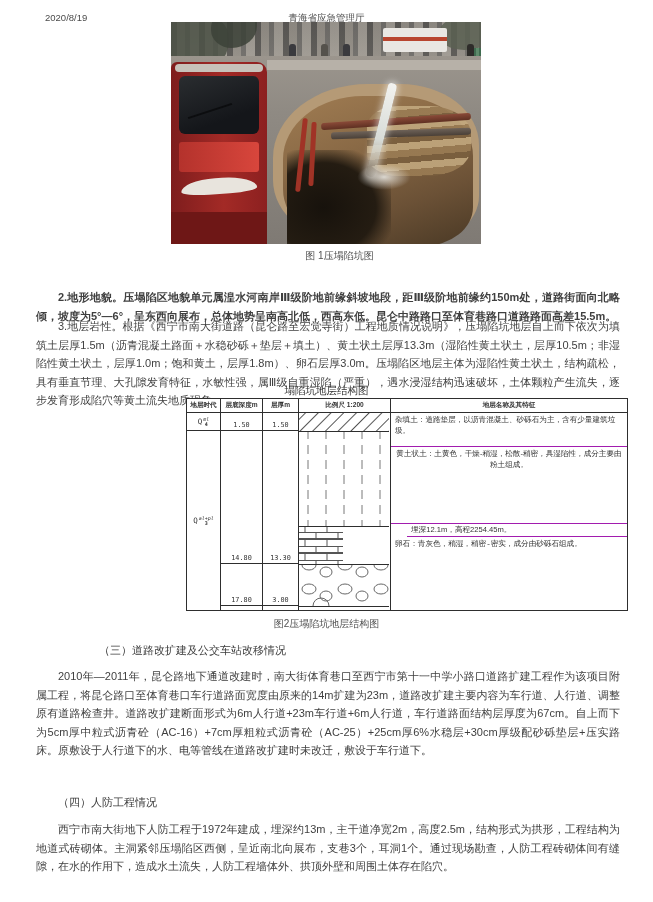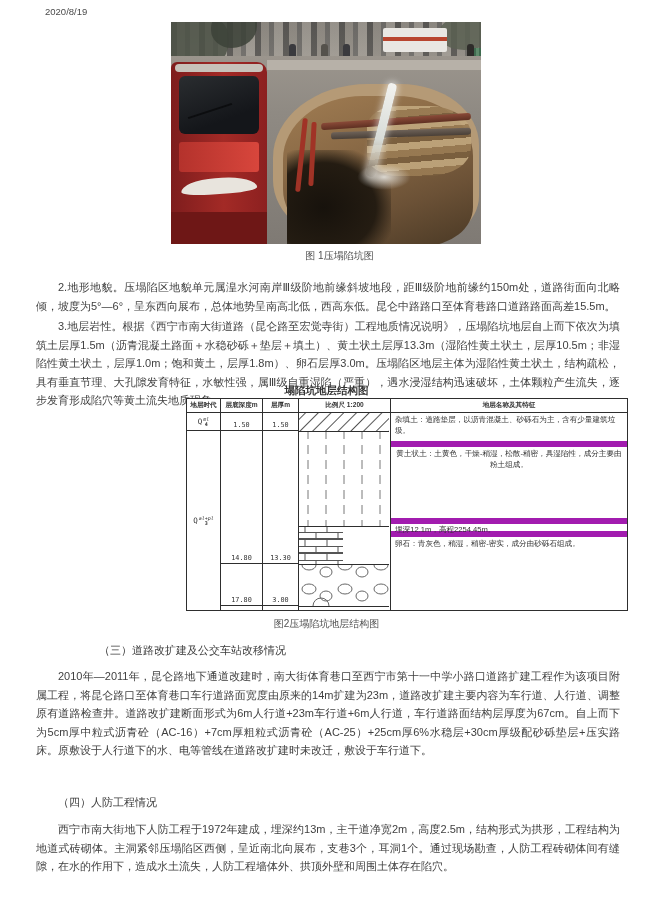--- a/index.html
+++ b/index.html
@@ -1,21 +1,21 @@
 <!DOCTYPE html>
 <html><head>
 <meta charset="utf-8">
 <style>
   * { margin:0; padding:0; box-sizing:border-box; }
   html,body { background:#ffffff; }
   body { font-family:"Liberation Sans","DejaVu Sans",sans-serif; color:#3f3f3f; }
   .page { position:relative; width:653px; height:902px; background:#fff; overflow:hidden; }
 
   
-  .hdr { position:absolute; top:6px; left:0; width:100%; height:16px; font-size:9.5px; color:#4a4a4a;padding-left:36px; }
+  .hdr { position:absolute; top:12px; left:0; width:100%; height:16px; font-size:9.5px; color:#4a4a4a;padding-left:36px; }
   .hdr-date { position:absolute; left:45px; top:0; }
   .hdr-title { position:absolute; left:0; width:100%; text-align:center; top:0; }
 
   
   .photo { position:absolute; left:171px; top:22px; width:310px; height:222px; background:#a9a49c; overflow:hidden; }
   .ph-crowd { position:absolute; left:0; top:0; width:100%; height:34px;
     background:
       repeating-linear-gradient(90deg, rgba(40,40,40,.55) 0 6px, rgba(130,125,118,.4) 6px 14px, rgba(70,70,70,.5) 14px 19px, rgba(160,155,148,.35) 19px 28px),
       linear-gradient(#8f8b84,#a39e96); }
   .ph-tree { position:absolute; background:#4c5246; border-radius:50% 40% 55% 45%; opacity:.85; }
@@ -48,58 +48,59 @@
   .ph-bus-swoosh { position:absolute; left:10px; top:116px; width:76px; height:16px; background:#e8e4dd; border-radius:50% 50% 40% 40%/80% 80% 30% 30%; transform:rotate(-4deg); }
   .ph-bus-skirt { position:absolute; left:0; top:150px; width:96px; height:32px; background:#6e1716; }
   .ph-person { position:absolute; width:7px; height:16px; background:#3a3a3e; border-radius:3px 3px 0 0; top:22px; }
   .pe1{left:118px} .pe2{left:150px; background:#55524c} .pe3{left:172px} .pe4{left:296px; background:#2e2c2a}
 
   
   .cap { position:absolute; width:100%; text-align:center; font-size:10px; color:#4f4f4f; }
   .cap1 { top:249px;margin-left:13px; }
   .cap2 { top:617px; }
   .para { position:absolute; left:36px; width:584px; font-size:11px; line-height:18.5px; text-align:justify; text-indent:2em; color:#3f3f3f; }
-  .p-terrain { top:278px; }
+  .p-terrain { top:288px;font-weight:bold; }
   .p-lith { top:317px; }
   .sec-h { position:absolute; left:58px; font-size:11px; color:#3c3c3c; }
   .s3h { top:643px;margin-left:41px; }
   .s4h { top:795px;text-align:center; }
   .s3p1 { top:667px; }
   .s3p2 { top:757px; }
   .s4p1 { top:820px; }
 
   
-  .fig2-title { position:absolute; top:384px; width:100%; text-align:center; font-size:10.5px; font-weight:bold; color:#333; }
+  .fig2-title { position:absolute; top:384px; width:100%; text-align:center; font-size:10.5px; font-weight:normal; color:#333; }
   .strat { position:absolute; left:186px; top:398px; width:442px; height:213px; border:1.5px solid #2e2e2e; display:flex; background:#fff; font-size:7px; color:#333; }
   .col { display:flex; flex-direction:column; border-right:1px solid #2e2e2e; }
   .col:last-child { border-right:none; }
   .c-era { width:34px; } .c-dep { width:42px; } .c-thk { width:36px; } .c-elv { width:44px; }
   .c-drw { width:92px; } .c-dsc { flex:1; }
   .cell { border-bottom:1px solid #2e2e2e; display:flex; align-items:center; justify-content:center; text-align:center; }
   .cell.hd { height:14px; font-weight:bold; font-size:6.6px; }
   .cell.num { font-family:"DejaVu Sans Mono",monospace; font-size:6.8px; align-items:flex-end; justify-content:center; padding-bottom:1px; }
   .n1 { height:18px; } .n2 { height:133px; } .n3 { height:42px; }
   .fill { flex:1; border-bottom:none; }
   .era-lbl { font-size:7.5px; font-family:"DejaVu Sans Mono",monospace; }
   .era-lbl .ss { display:inline-flex; flex-direction:column; vertical-align:middle; font-size:5px; line-height:5px; font-style:normal; font-weight:normal; margin-left:1px; }
   .e1 { height:18px; }
   .e2 { flex:1; border-bottom:none; }
-  .dsc-cell { border-bottom:6px solid #a21caf; padding:2px 4px; font-size:7.6px; line-height:10.5px; text-align:left; }
+  .dsc-cell { border-bottom:1px solid #a21caf; padding:2px 4px; font-size:7.6px; line-height:10.5px; text-align:left; }
   .d1 { height:34px; } .d2 { height:77px;text-align:center; }
-  .d3 { height:13px; padding-top:1px; }
+  .d3 { height:13px; padding-top:1px;margin-left:16px; }
   .d4 { height:28px; }
-  .d5 { height:47px; border-bottom:none; }
+  .d5 { height:47px; border-bottom:none;font-family:Liberation Mono, monospace; }
 </style>
 </head>
 <body>
 
 <div class="page">
 
   <div class="hdr">
     <span class="hdr-date">2020/8/19</span>
+    <span class="hdr-title">青海省应急管理厅</span>
   </div>
 
   <div class="photo">
     <div class="ph-crowd"></div>
     <div class="ph-tree t1"></div>
     <div class="ph-tree t2"></div>
     <div class="ph-tree t3"></div>
     <div class="ph-amb"></div>
     <div class="ph-fence"></div>
     <div class="ph-person pe1"></div>

